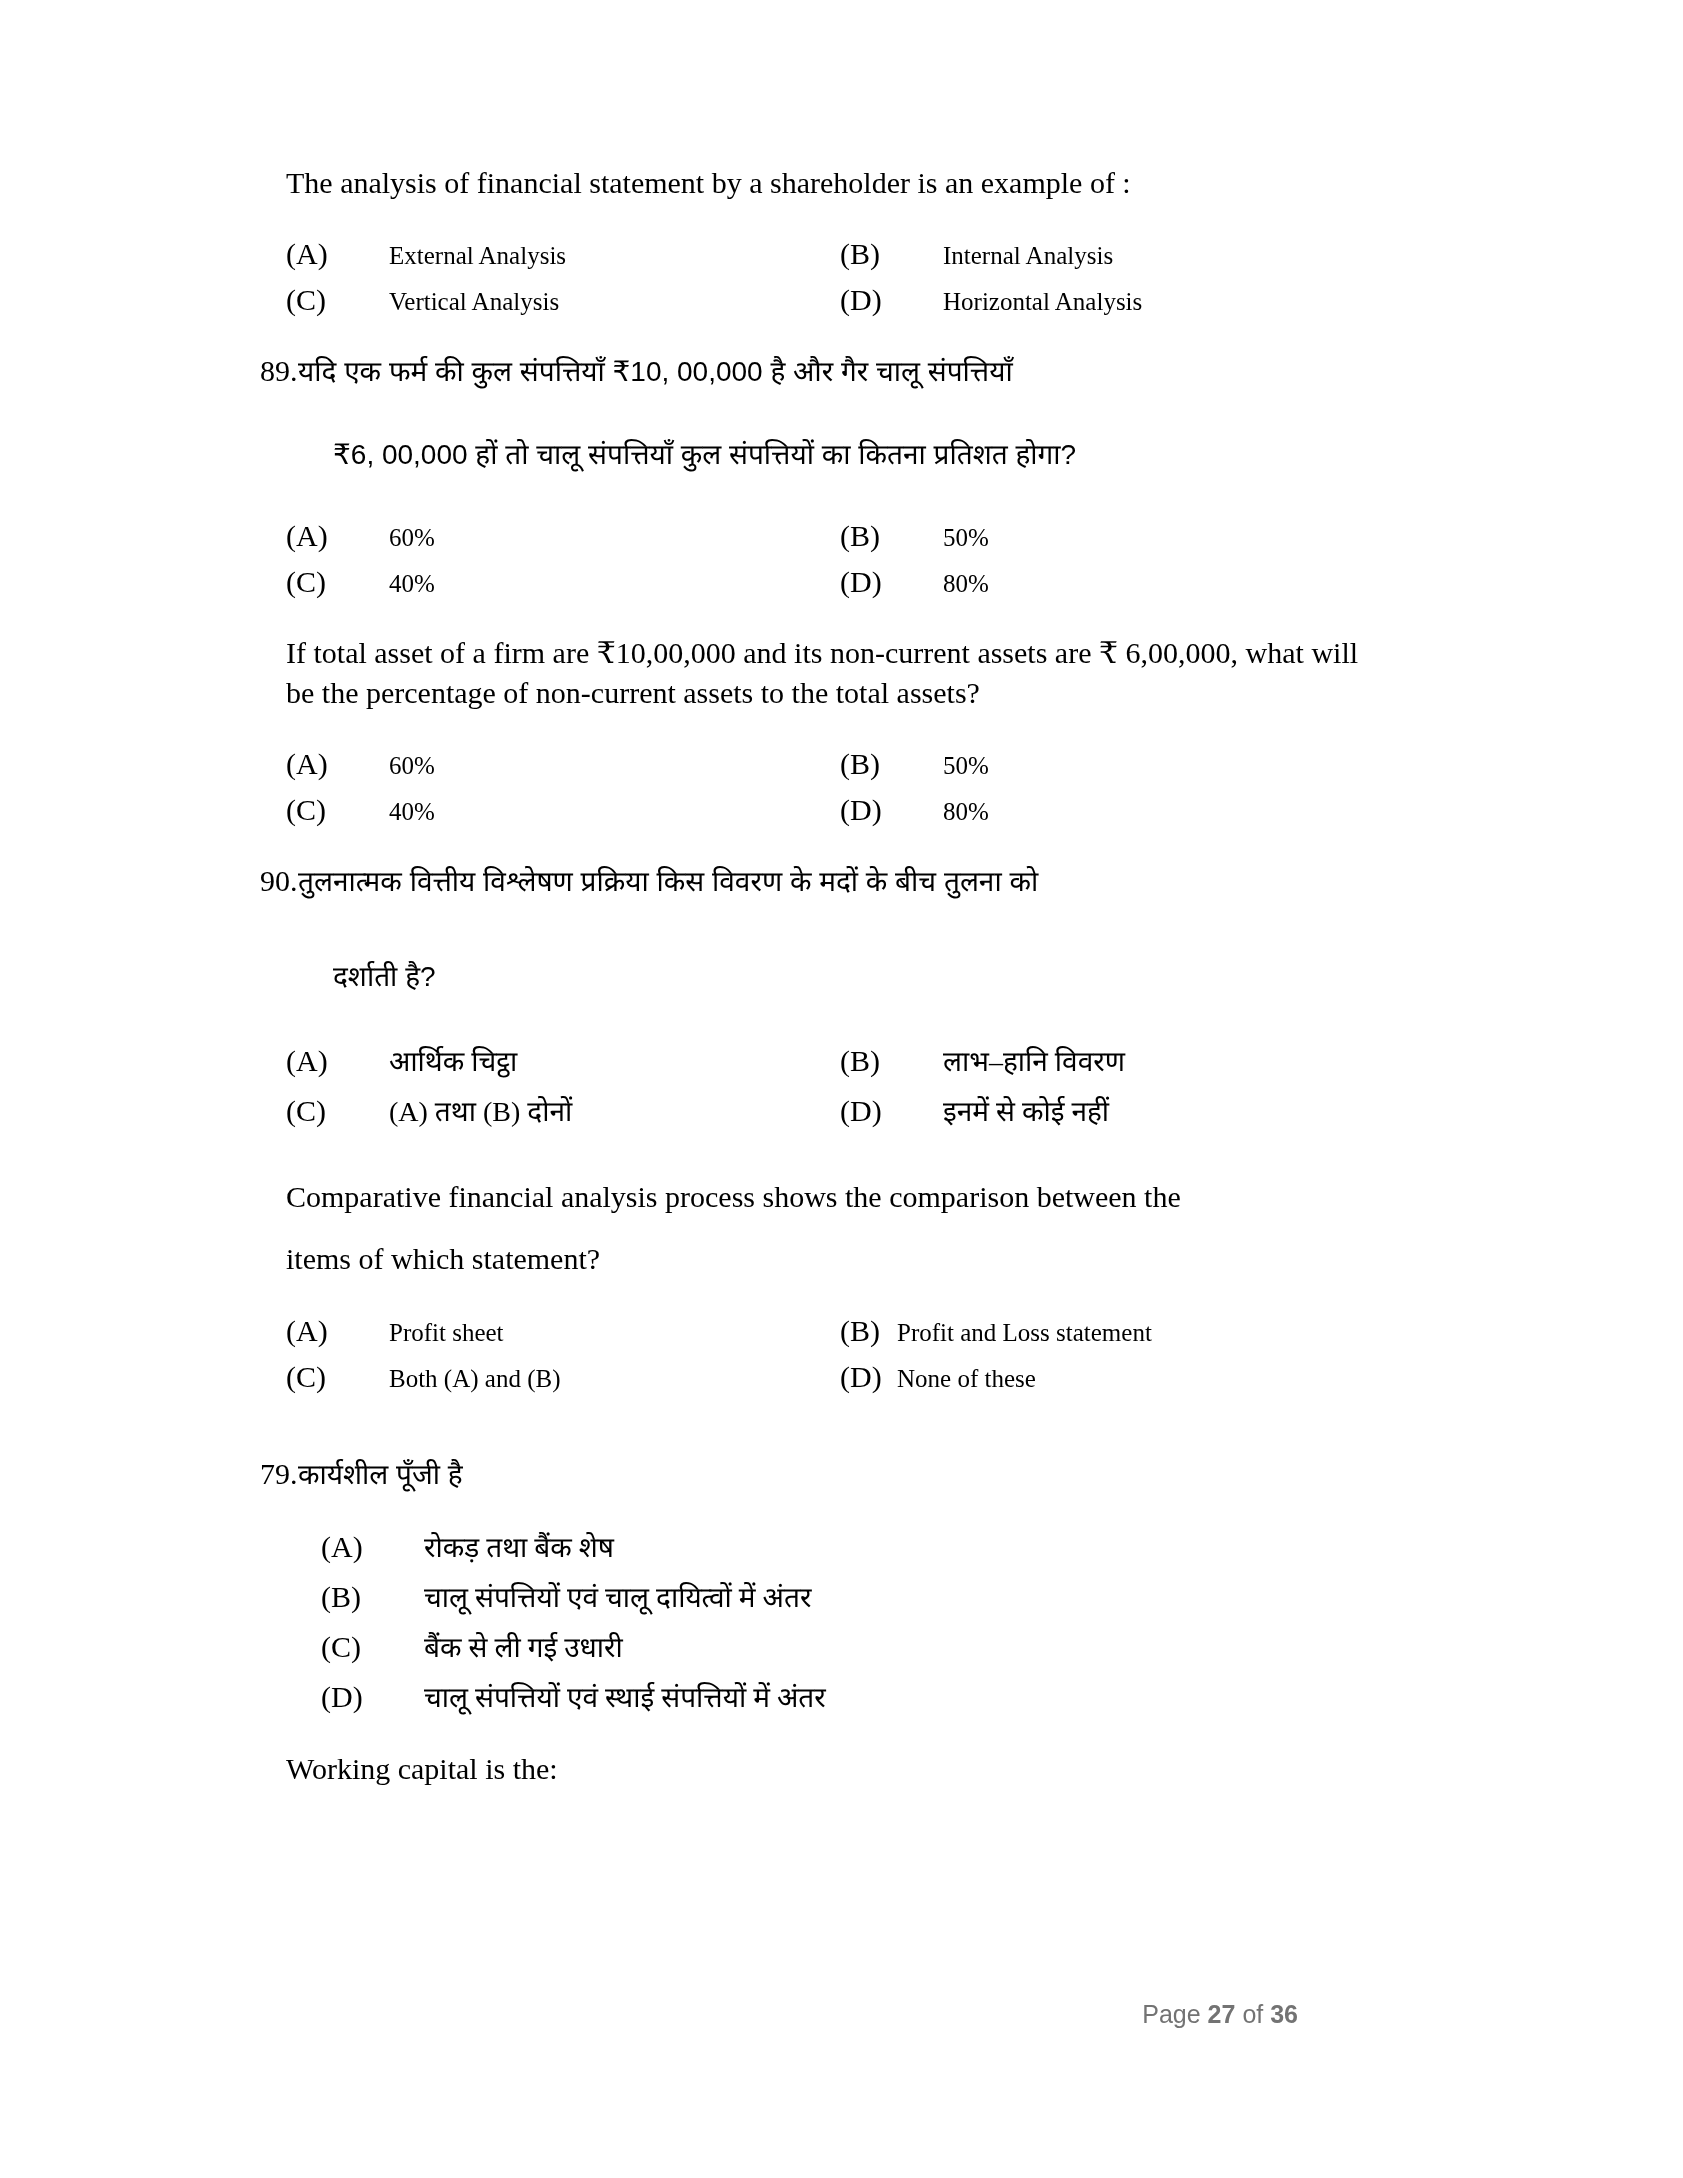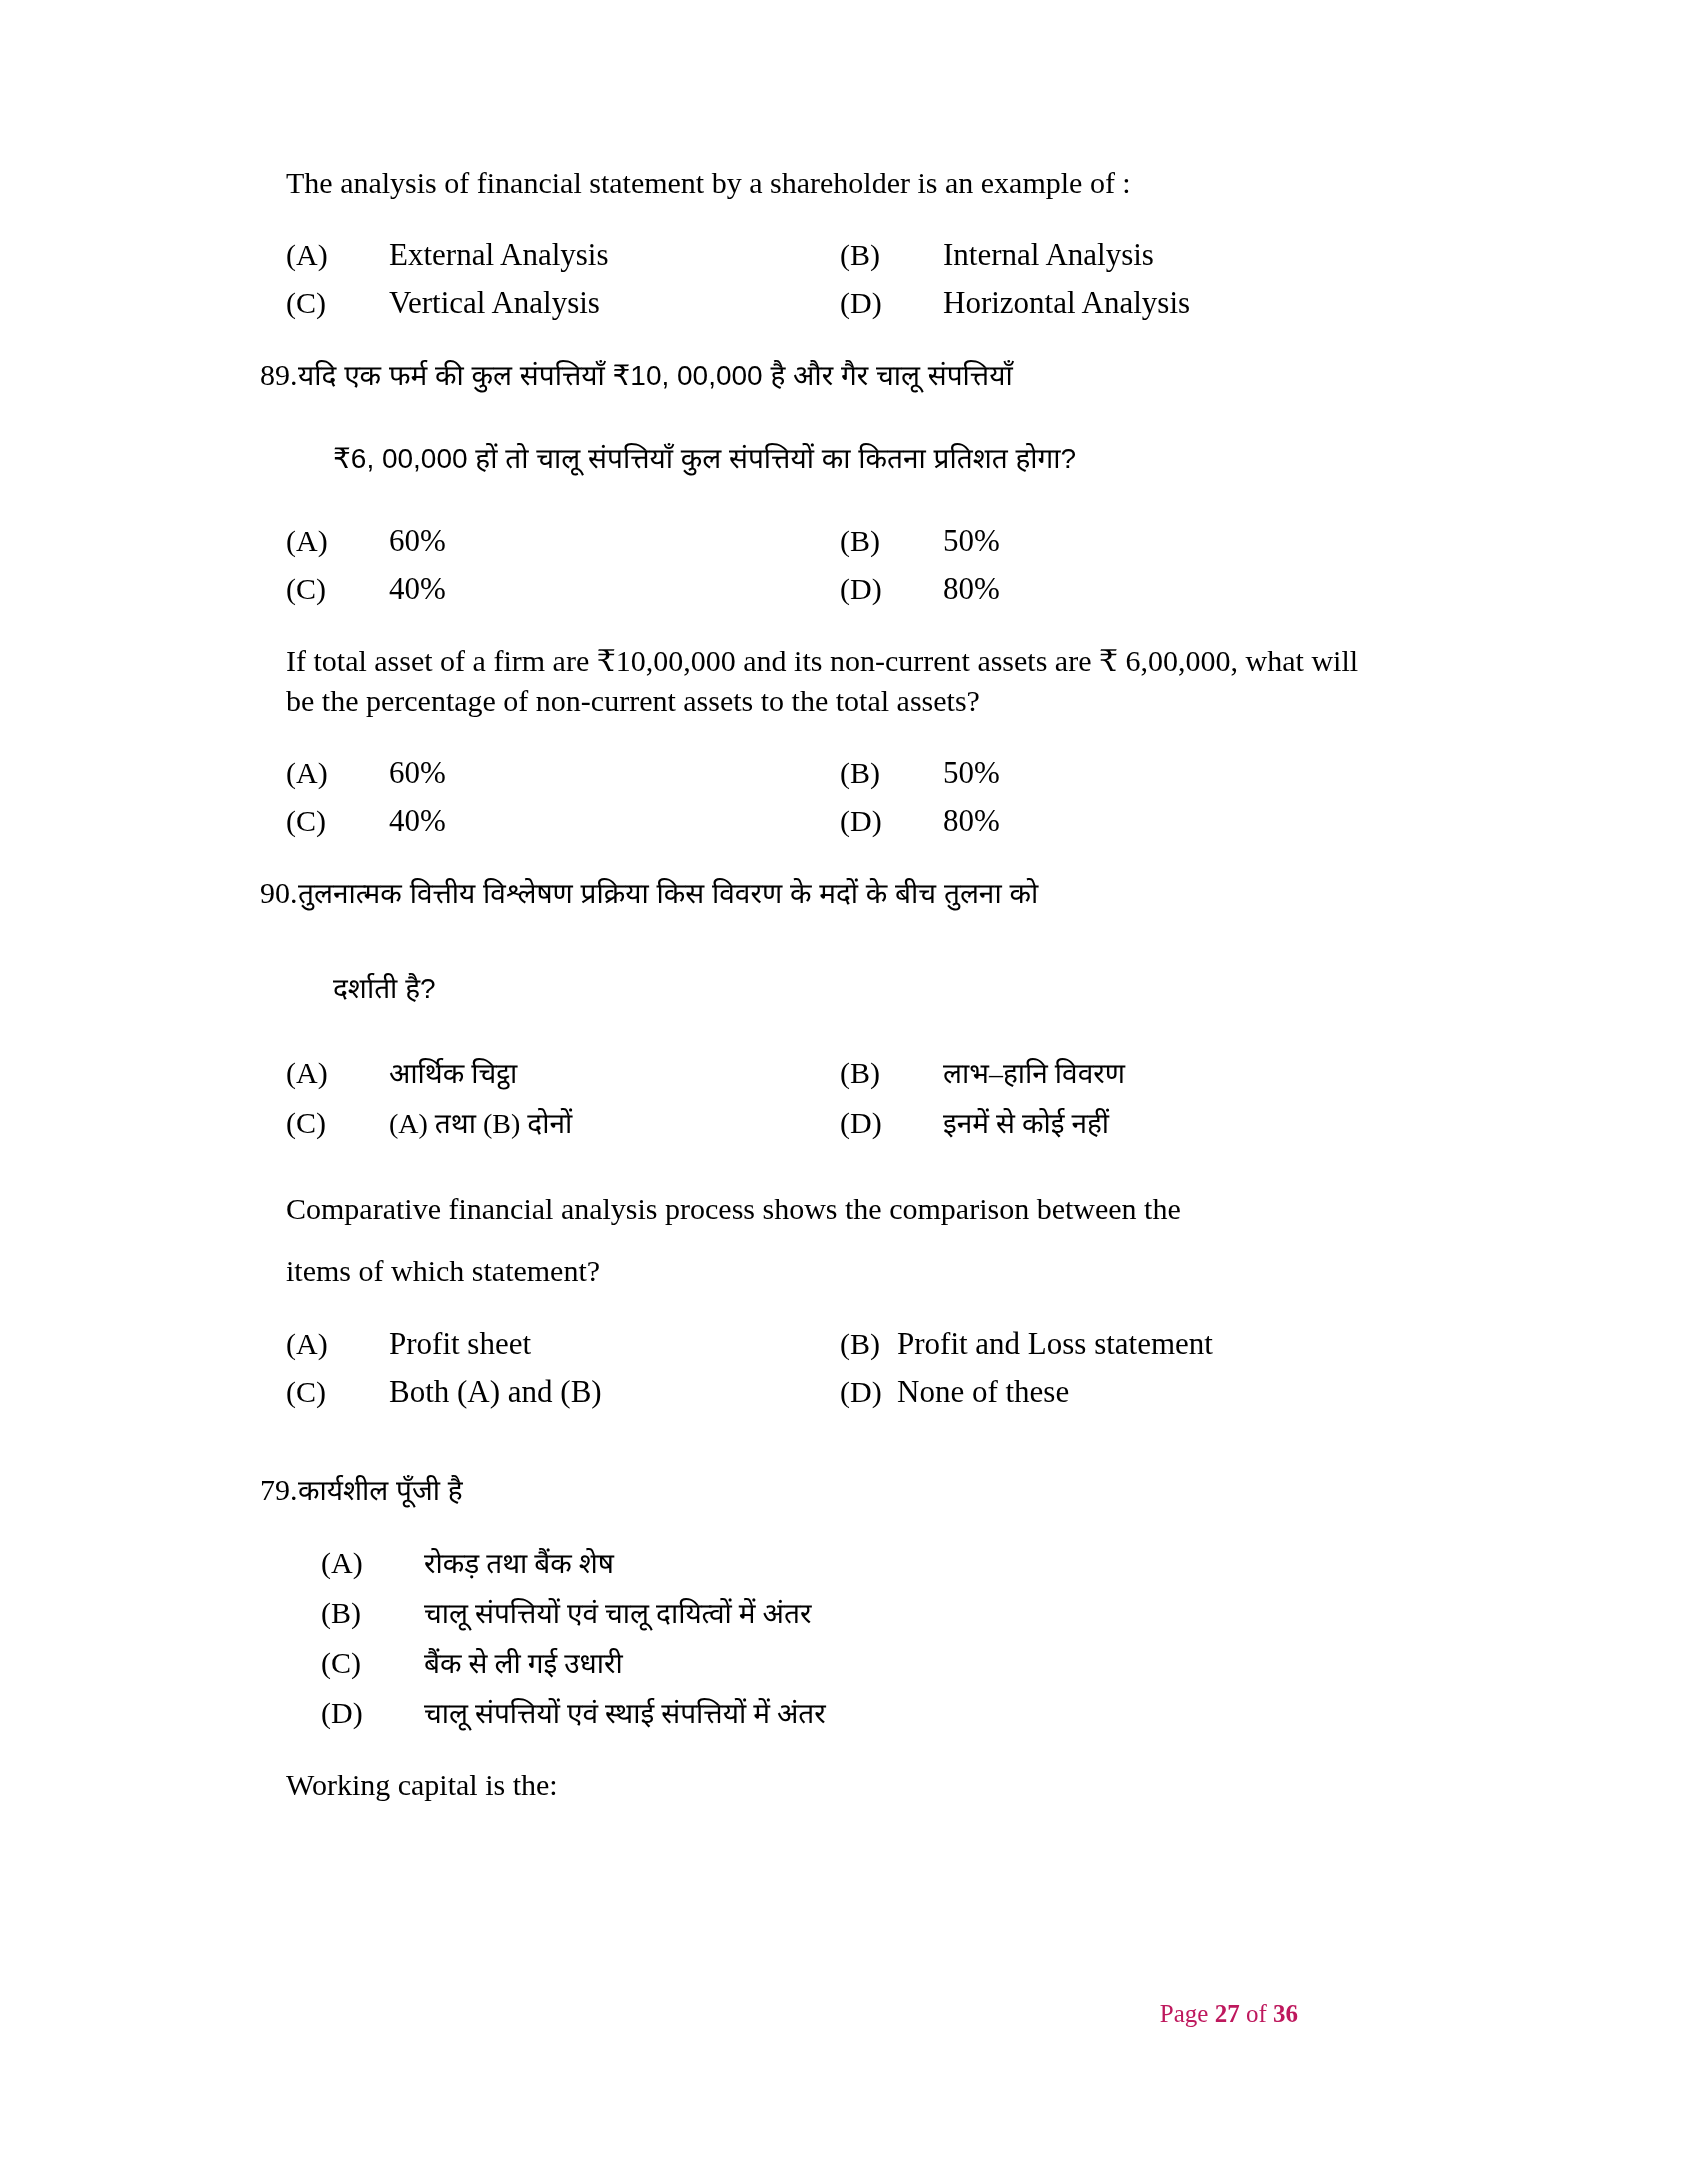--- a/index.html
+++ b/index.html
@@ -76,44 +76,44 @@
   .optcell.right { width: 554px; }
 
   .lbl {
     font-family: "Liberation Serif", "DejaVu Serif", serif;
     font-size: 30px;
     width: 103px;
     flex: 0 0 103px;
   }
   .lbl.tight { width: 57px; flex: 0 0 57px; }
 
-  .txt-en { font-size: 31px; }
+  .txt-en { font-size: 25px; }
   .txt-hi {
     font-family: Liberation Serif, serif;
     font-size: 28px;
   }
 
   
   .optstack { padding-left: 73px; }
   .optstack .optrow { width: 990px; }
   .optstack .optcell.left { width: 990px; }
 
   
   .sp-xs { height: 12px; }
   .sp-s  { height: 22px; }
   .sp-m  { height: 34px; }
   .sp-l  { height: 48px; }
 
   .footer {
     position: absolute;
     right: 248px;
     top: 2000px;
-    font-family: Liberation Serif, serif;
+    font-family: Liberation Sans, sans-serif;
     font-size: 25px;
-    color: #be185d;
+    color: #737373;
     text-align: right;
     white-space: nowrap;
   }
   .footer b { font-weight: bold; }
 </style>
 </head>
 <body>
 
 <div class="page">
   <div class="content">

